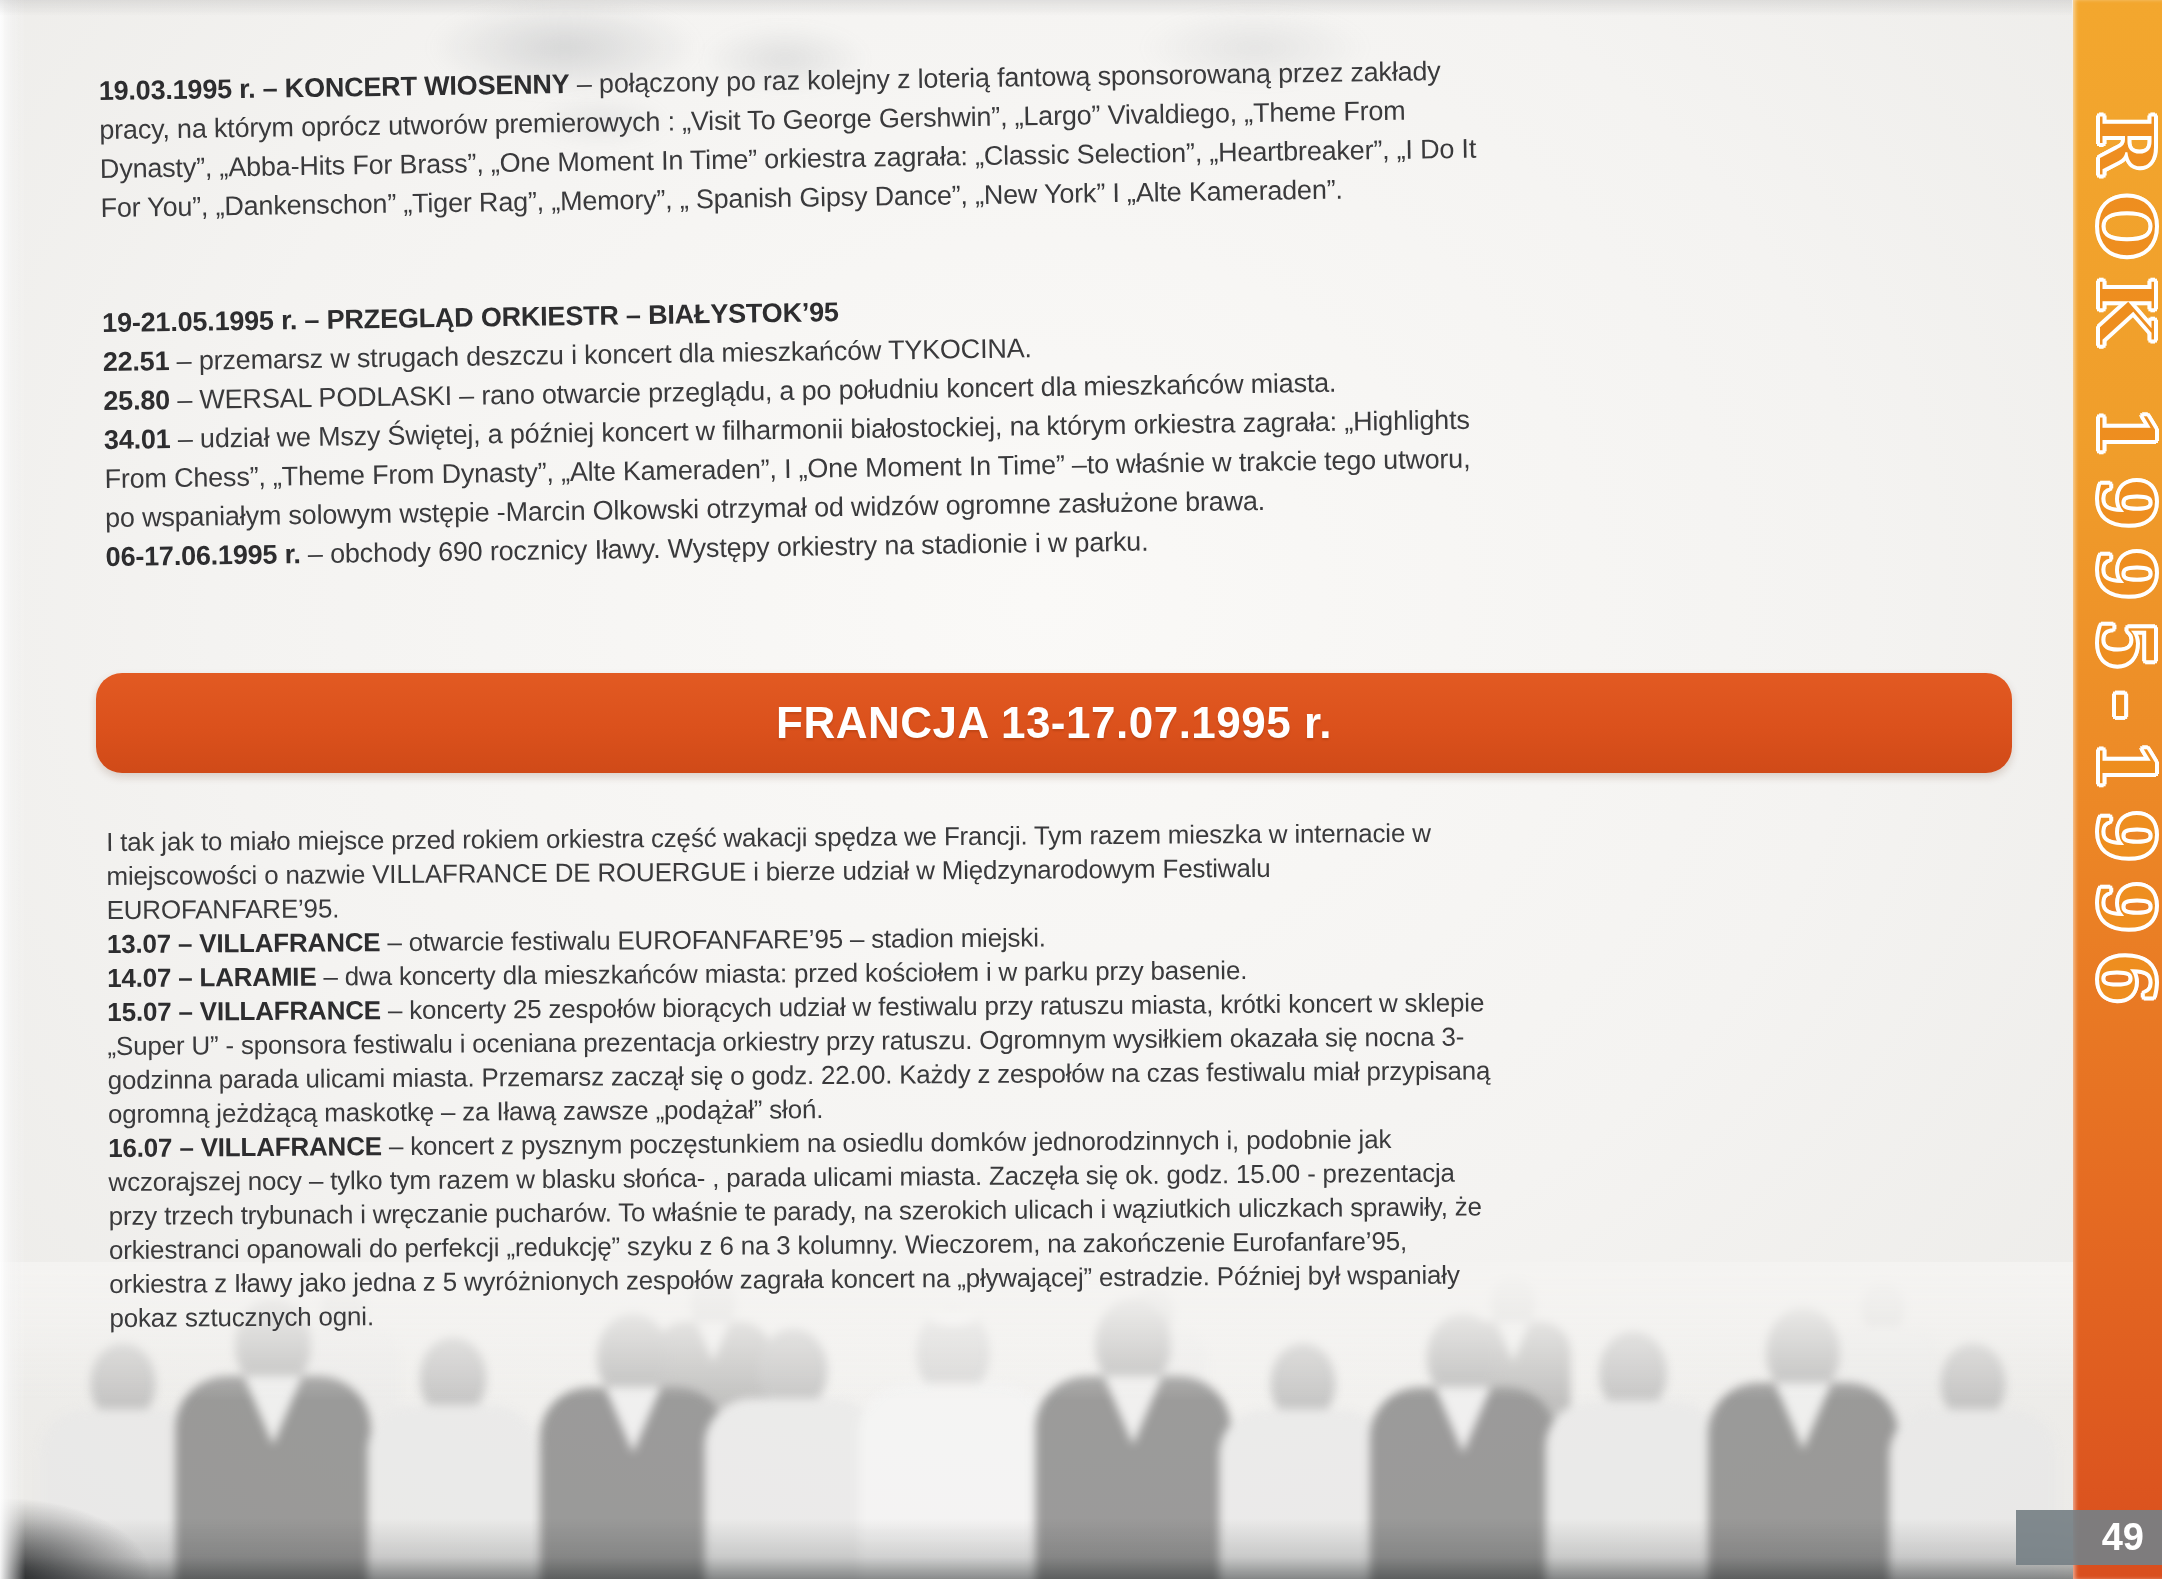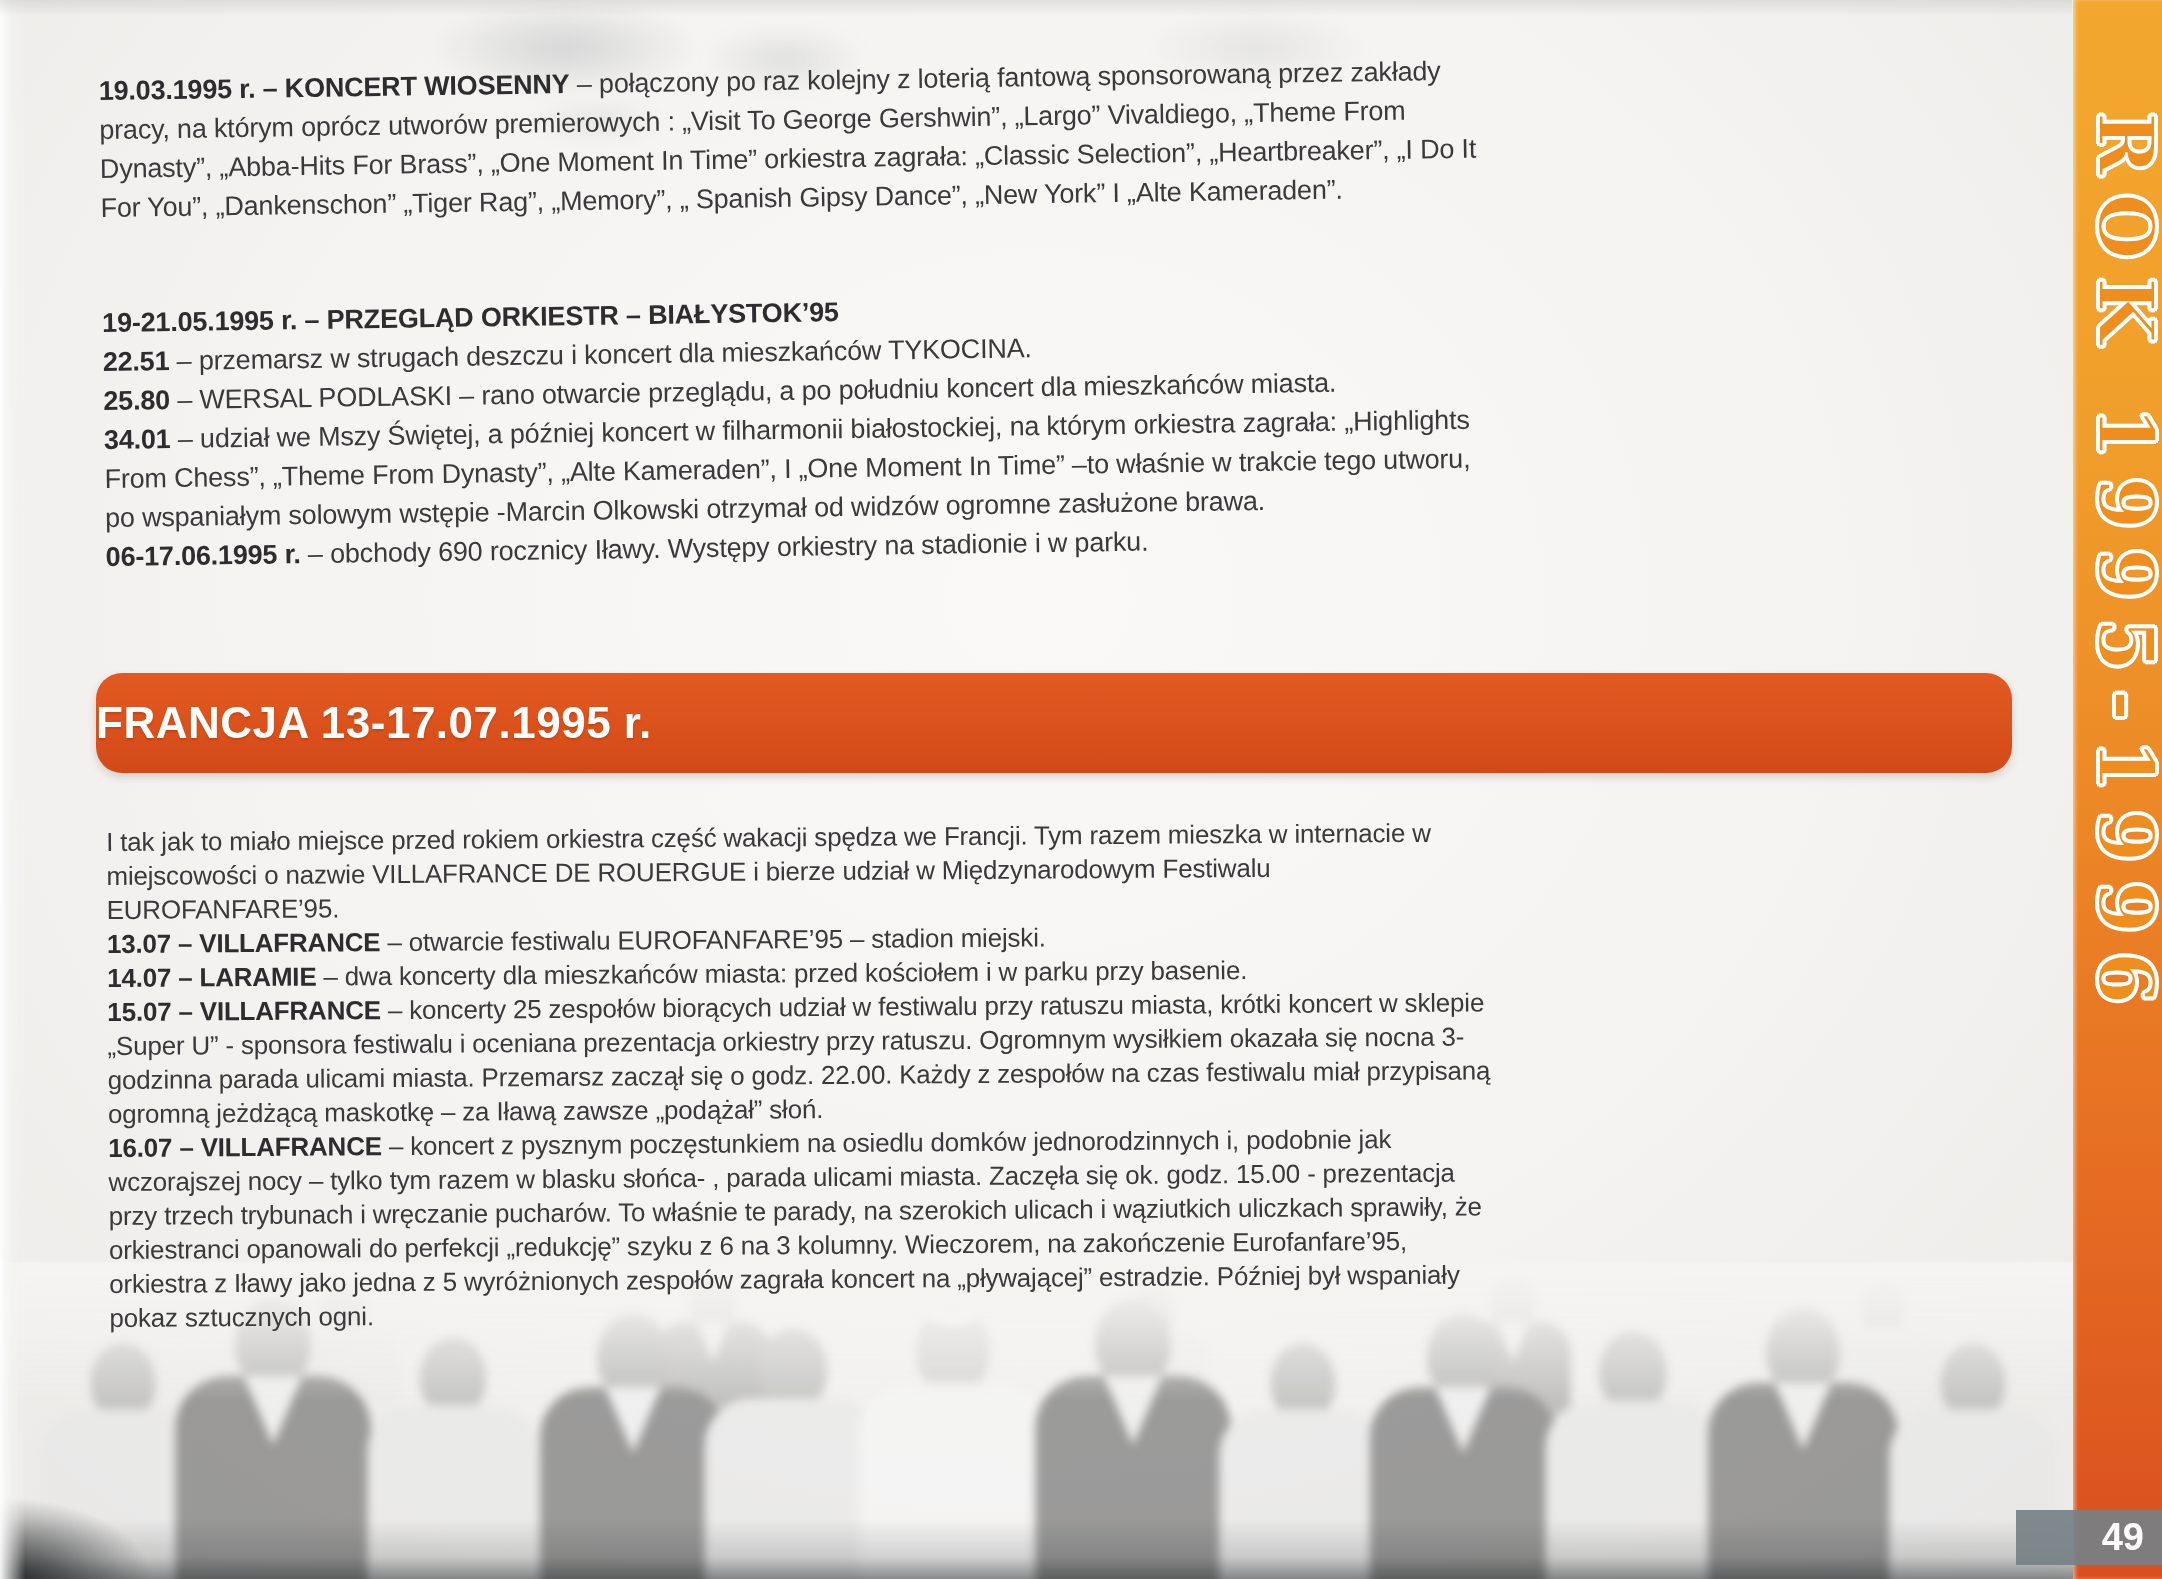--- a/index.html
+++ b/index.html
@@ -32,21 +32,21 @@
   .para-sm{font-size:26px;line-height:34px;letter-spacing:-0.2px;}
   .lead{font-weight:bold;color:#2d2d2f;}
   .allbold{font-weight:bold;color:#2d2d2f;}
   .gap-may{margin-top:76px;}
 
   
   .banner{
     margin:96px 0 0 -10px;width:1916px;height:100px;border-radius:26px;
     background:linear-gradient(180deg,#e25a22 0%,#db511c 55%,#d04a18 100%);
     box-shadow:0 4px 8px rgba(90,40,10,.18);
-    display:flex;align-items:center;justify-content:flex-start;
+    display:flex;align-items:center;justify-content:center;
   }
   .banner span{color:#ffffff;font-weight:bold;font-size:44px;letter-spacing:.5px;
     text-shadow:0 2px 2px rgba(120,40,0,.25);}
   .blk-france{margin-top:52px;}
 
   
   .photo{position:absolute;left:0;top:1262px;width:2075px;height:317px;overflow:hidden;z-index:2;}
   .photo-inner{position:absolute;inset:0;filter:blur(5px) grayscale(100%);opacity:.62;}
   .fig{position:absolute;bottom:-34px;display:flex;flex-direction:column;align-items:center;
     transform-origin:50% 100%;}

